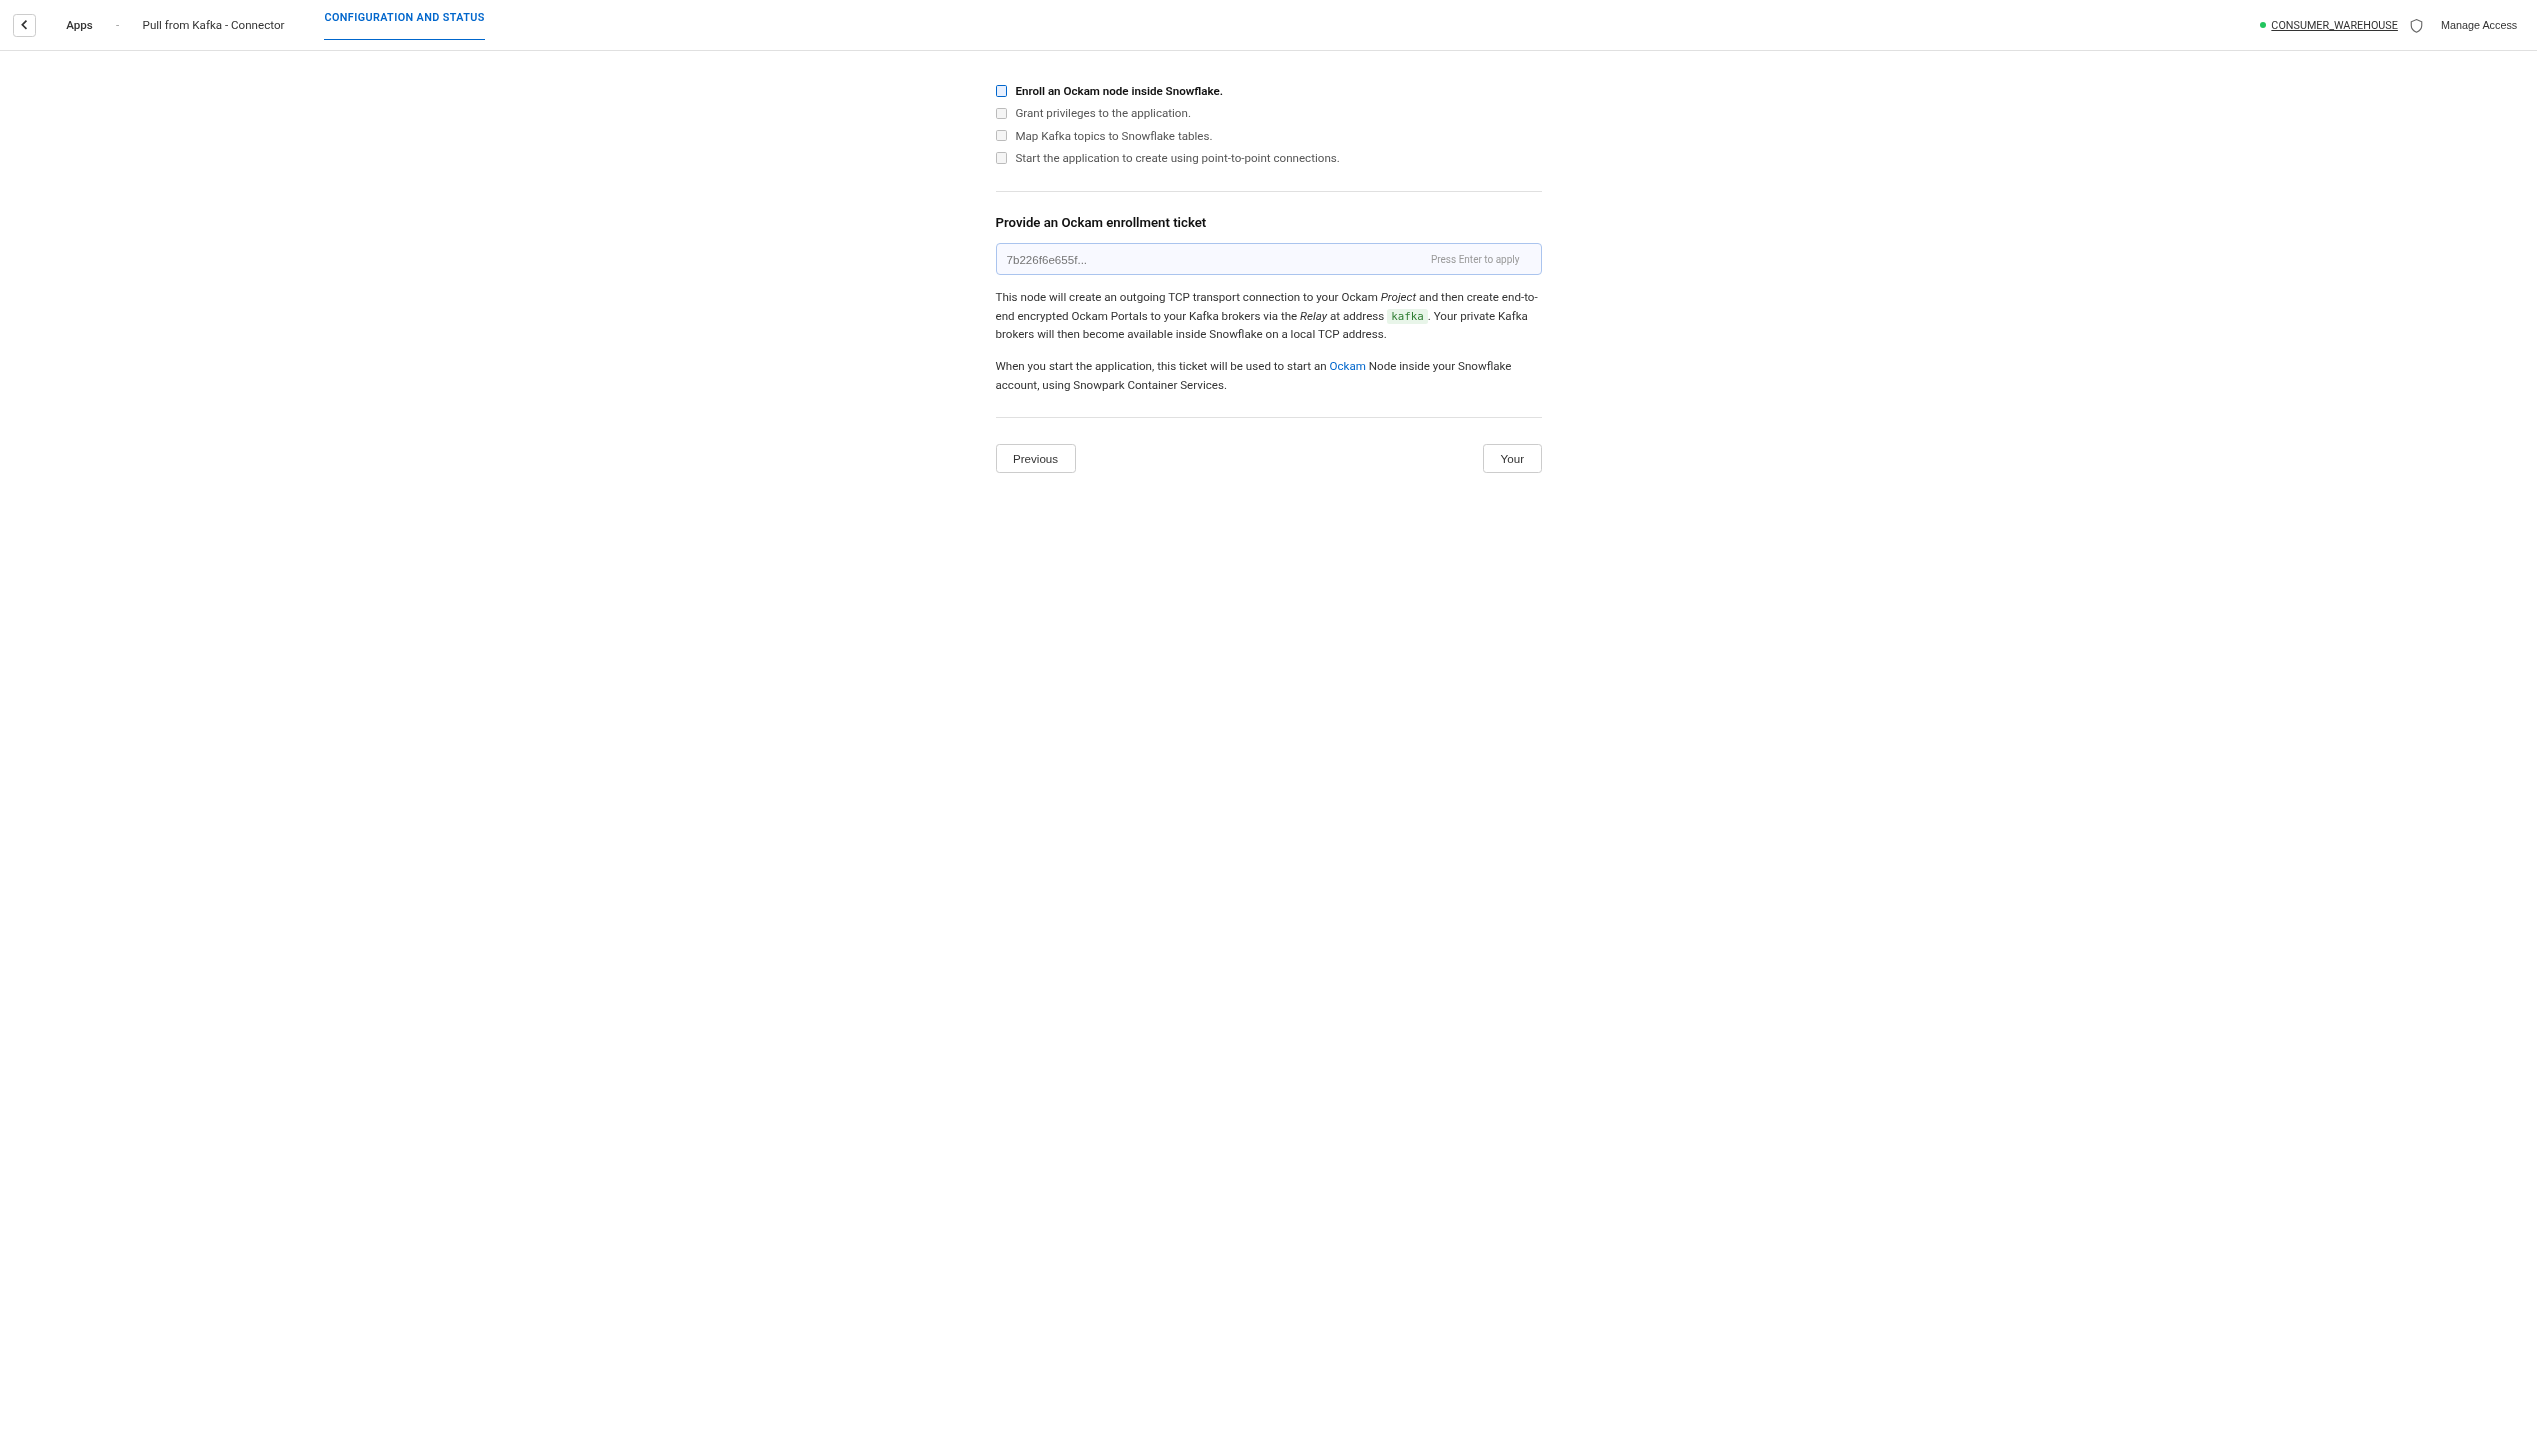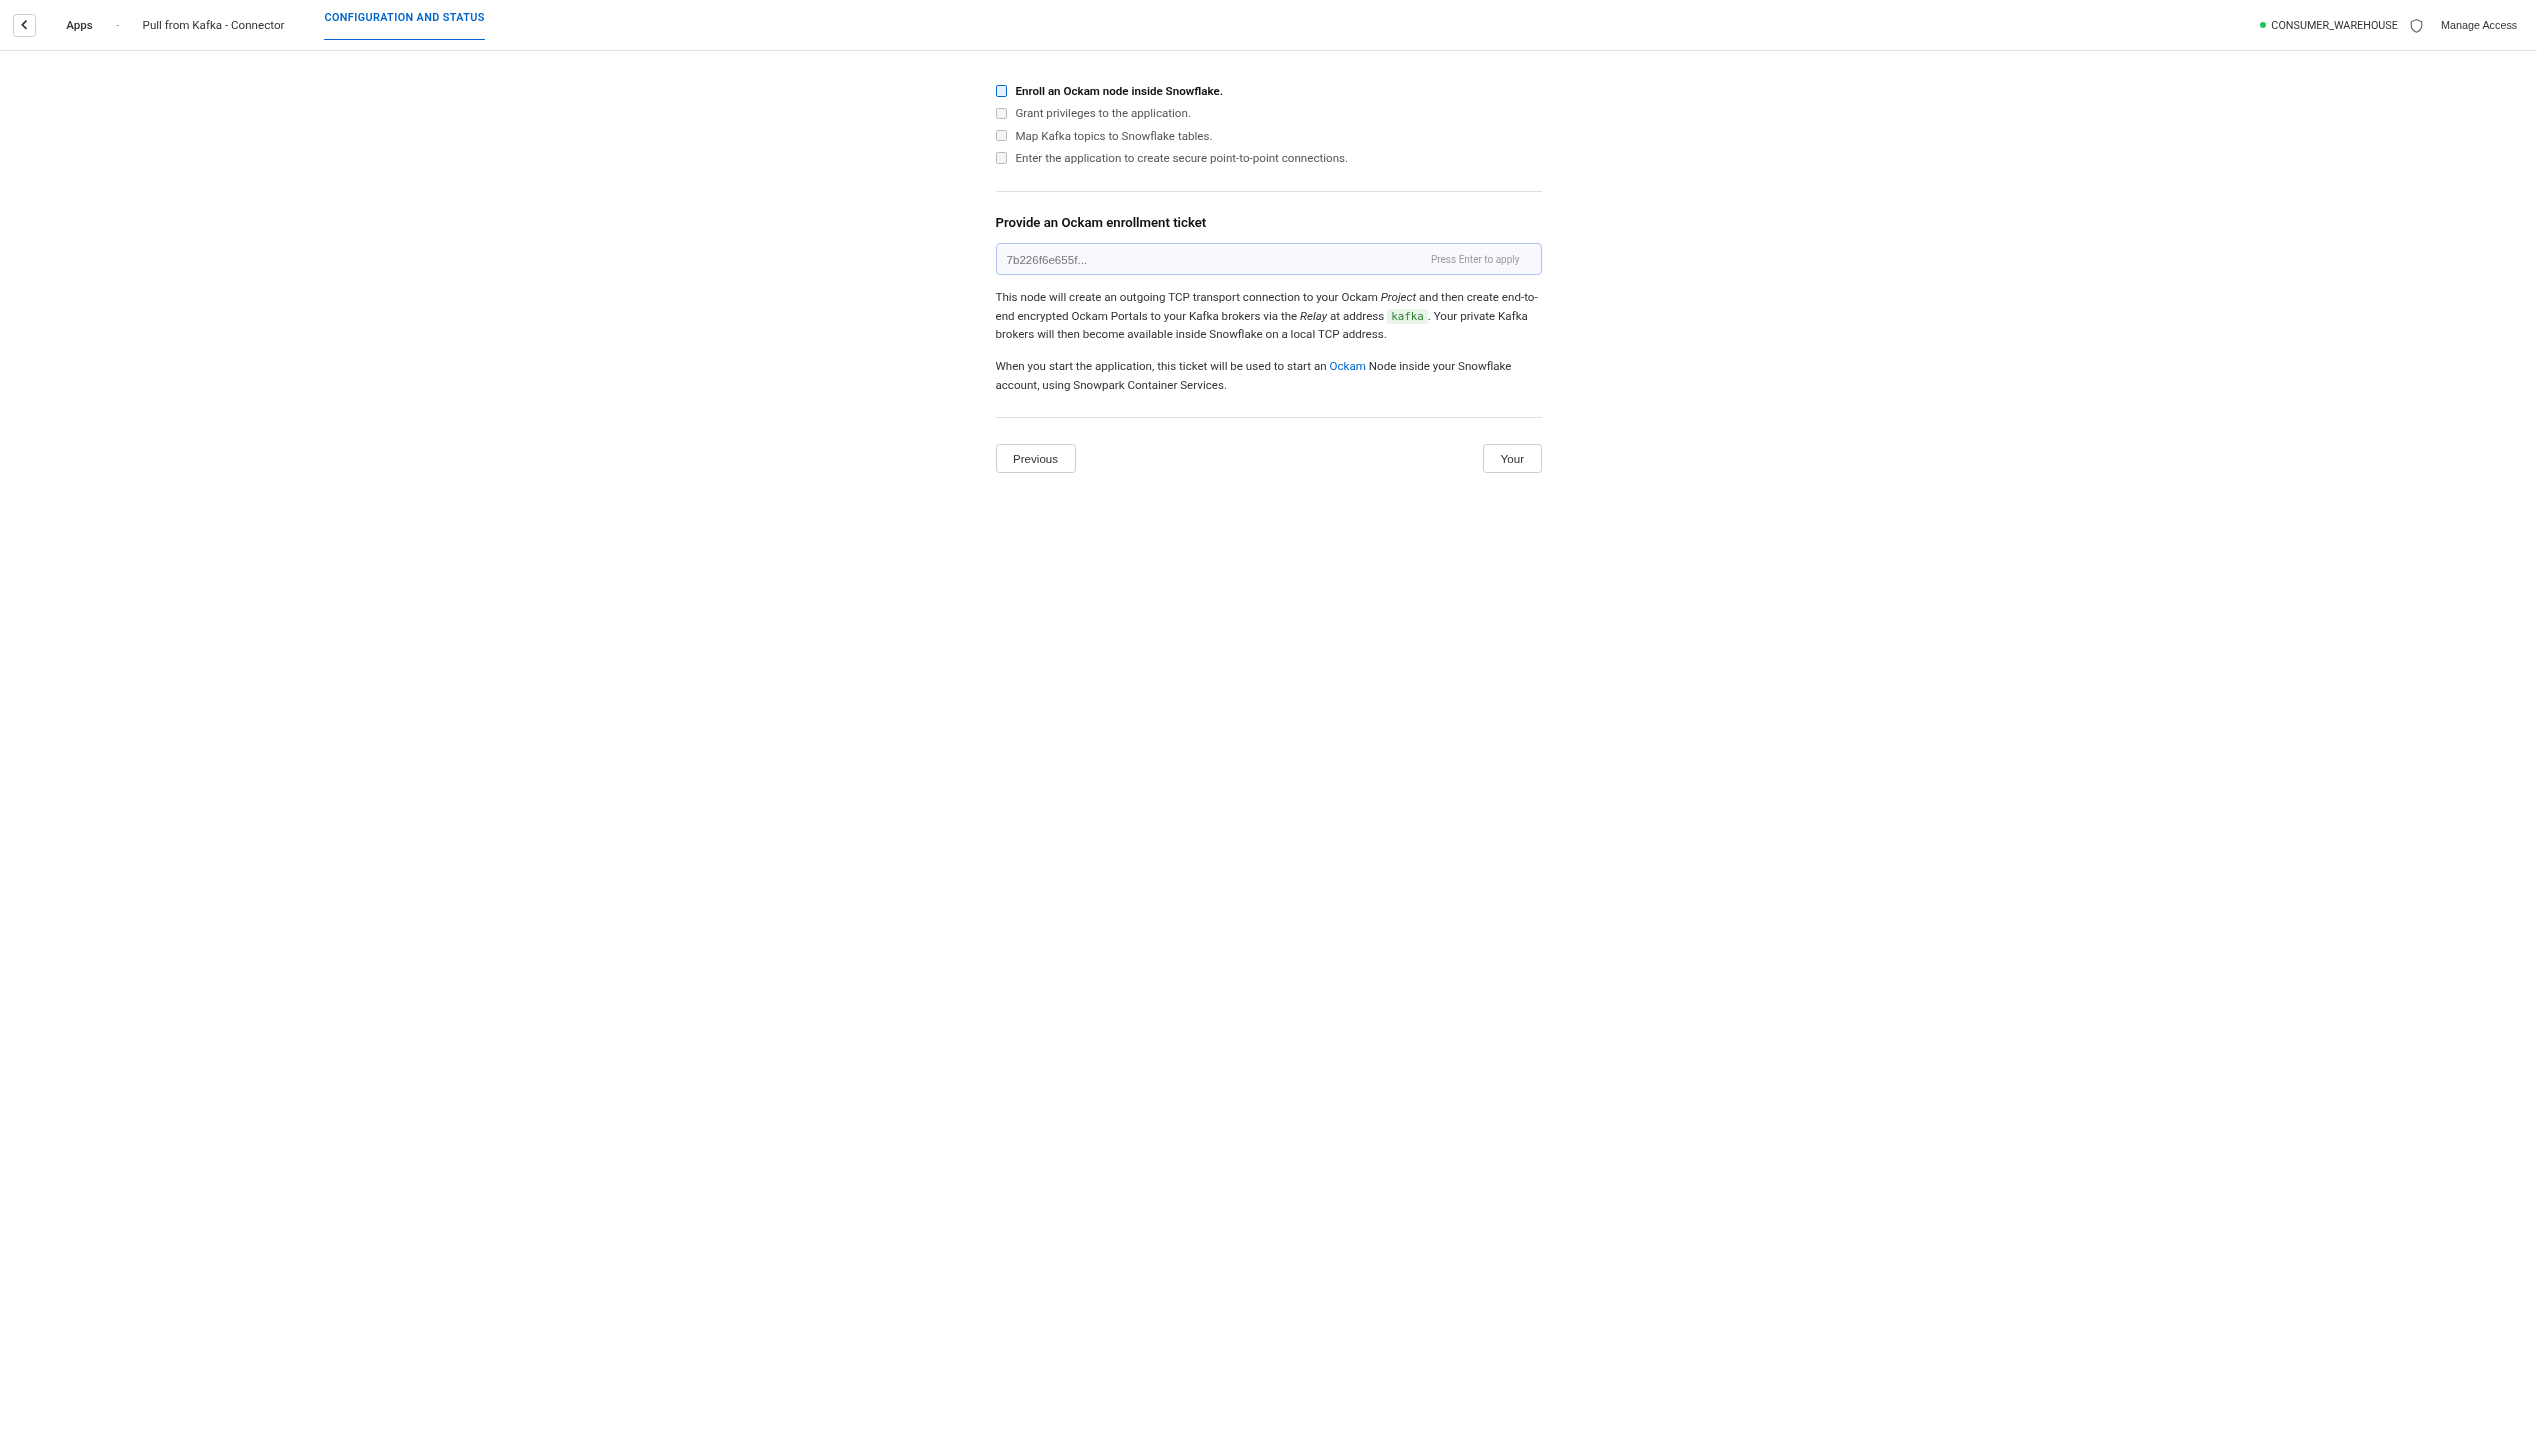--- a/index.html
+++ b/index.html
@@ -81,20 +81,21 @@
       margin-left: auto;
       gap: 10px;
     }
 
     .warehouse-indicator {
       display: flex;
       align-items: center;
       gap: 5px;
       font-size: 10.8px;
       color: #333;
+      text-decoration: underline;
     }
 
     .warehouse-dot {
       width: 6.6px;
       height: 6.6px;
       border-radius: 50%;
       background: #22c55e;
       flex-shrink: 0;
     }
 
@@ -283,21 +284,21 @@
     <div class="checklist-item">
       <div class="checkbox"></div>
       <span>Grant privileges to the application.</span>
     </div>
     <div class="checklist-item">
       <div class="checkbox"></div>
       <span>Map Kafka topics to Snowflake tables.</span>
     </div>
     <div class="checklist-item">
       <div class="checkbox"></div>
-      <span>Enter the application to create secure point-to-point connections.</span>
+      <span>Start the application to create using point-to-point connections.</span>
     </div>
   </div>
 
   <div class="divider"></div>
 
   <div class="enrollment-section">
     <h2 class="section-title">Provide an Ockam enrollment ticket</h2>
 
     <div class="ticket-input-wrapper">
       <input type="text" class="ticket-input" placeholder="7b226f6e655f..." style="">

